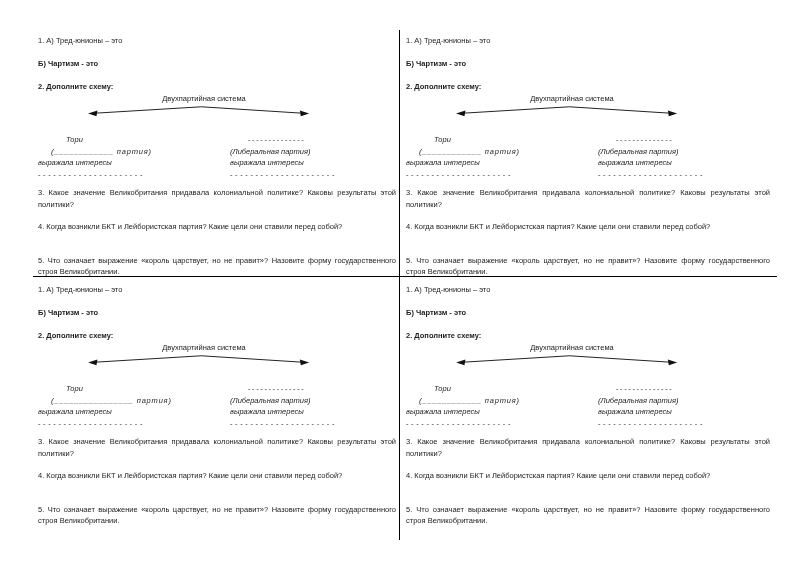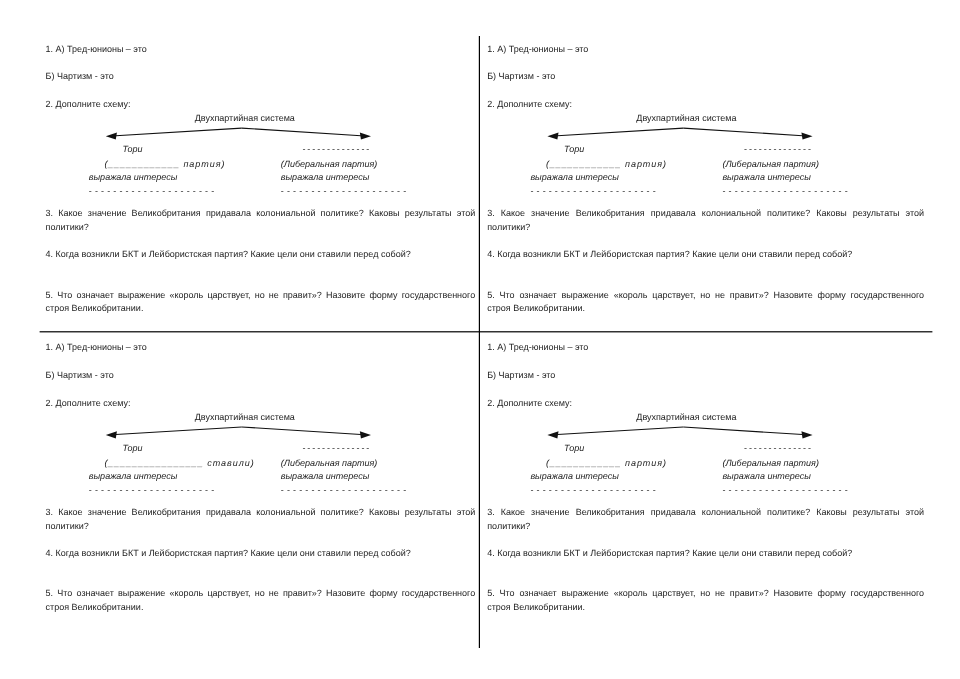--- a/index.html
+++ b/index.html
@@ -28,38 +28,38 @@
     font-size: 7.5px;
     line-height: 11.5px;
     color: #1c1c1c;
   }
   .pos-0 { left: 38px;  top: 35px;  width: 358px; }
   .pos-1 { left: 406px; top: 35px;  width: 364px; }
   .pos-2 { left: 38px;  top: 284px; width: 358px; }
   .pos-3 { left: 406px; top: 284px; width: 364px; }
 
   .line { margin: 0; }
-  .gap  { margin-top: 11.5px; }
+  .gap  { margin-top: 11.5px; font-weight: bold; }
   .q3   { margin-top: 7px; text-align: justify; }
   .q4   { margin-top: 11px; }
   .q5   { margin-top: 22px; text-align: justify; }
 
   .diagram { margin-top: 0; }
   .diagram-title {
     width: 312px;
     text-align: center;
     transform: translateX(10px);
   }
   .arrows { display: block; width: 312px; height: 13px; }
   .arrows path { stroke: #111; stroke-width: 1; fill: none; }
   .arrows polygon { fill: #111; }
 
   .columns {
-    display: flex; justify-content: flex-end;
-    width: 312px; margin-top: 2px;
+    display: flex; justify-content: flex-start;
+    width: 312px; margin-top: 17px; gap: 32px;
   }
   .col-left  { width: 160px; }
   .col-right { width: 116px; }
   .ital { font-style: italic; }
   .tory  { margin-left: 28px; }
   .blank { margin-left: 13px; white-space: nowrap; font-style: italic; }
   .blank-ls { letter-spacing: 0.8px; }
   .filler {
     letter-spacing: 2.6px;
     white-space: nowrap;
@@ -152,21 +152,21 @@
       <div class="diagram-title">Двухпартийная система</div>
       <svg class="arrows" viewBox="0 0 330 14" xmlns="http://www.w3.org/2000/svg">
         <path d="M173 3 L60 9.8"></path>
         <path d="M173 3 L280 9.8"></path>
         <polygon points="51,10.3 61,6.9 60,13.3"></polygon>
         <polygon points="289,10.3 279,6.9 280,13.3"></polygon>
       </svg>
       <div class="columns">
         <div class="col col-left">
           <div class="ital tory">Тори</div>
-          <div class="ital blank blank-ls">(________________ ставили)</div>
+          <div class="ital blank blank-ls">(________________ партия)</div>
           <div class="ital">выражала интересы</div>
           <div class="filler">---------------------</div>
         </div>
         <div class="col col-right">
           <div class="filler top-blank">--------------</div>
           <div class="ital">(Либеральная партия)</div>
           <div class="ital">выражала интересы</div>
           <div class="filler">---------------------</div>
         </div>
       </div>

